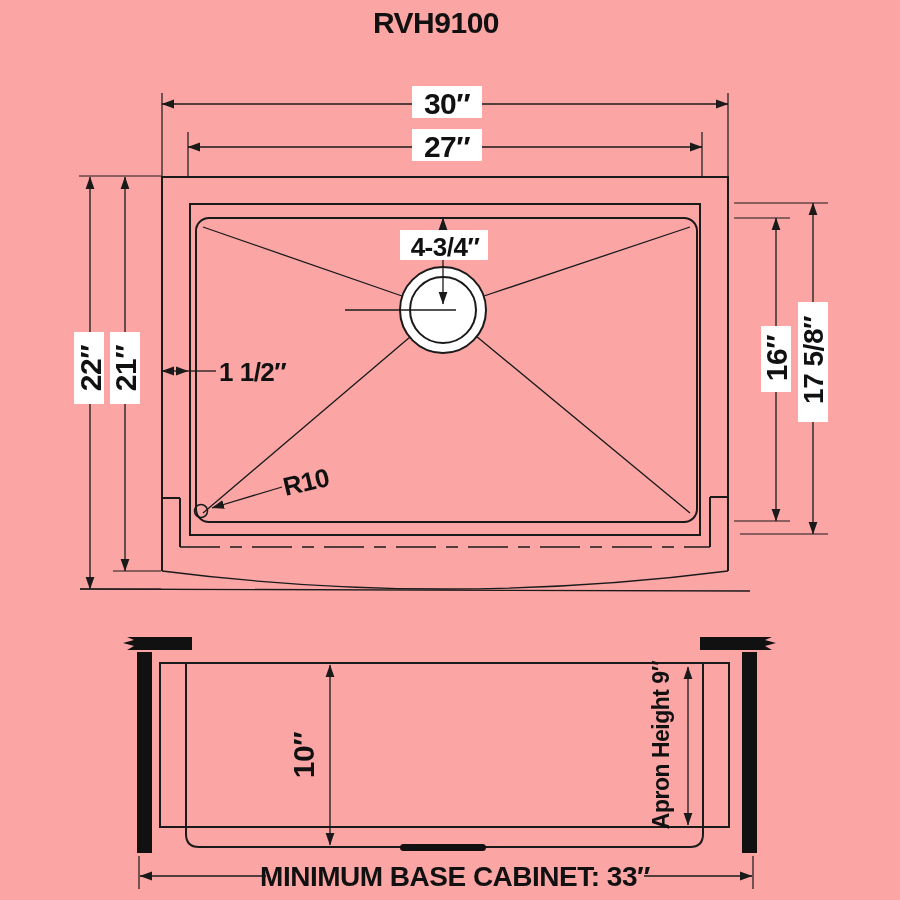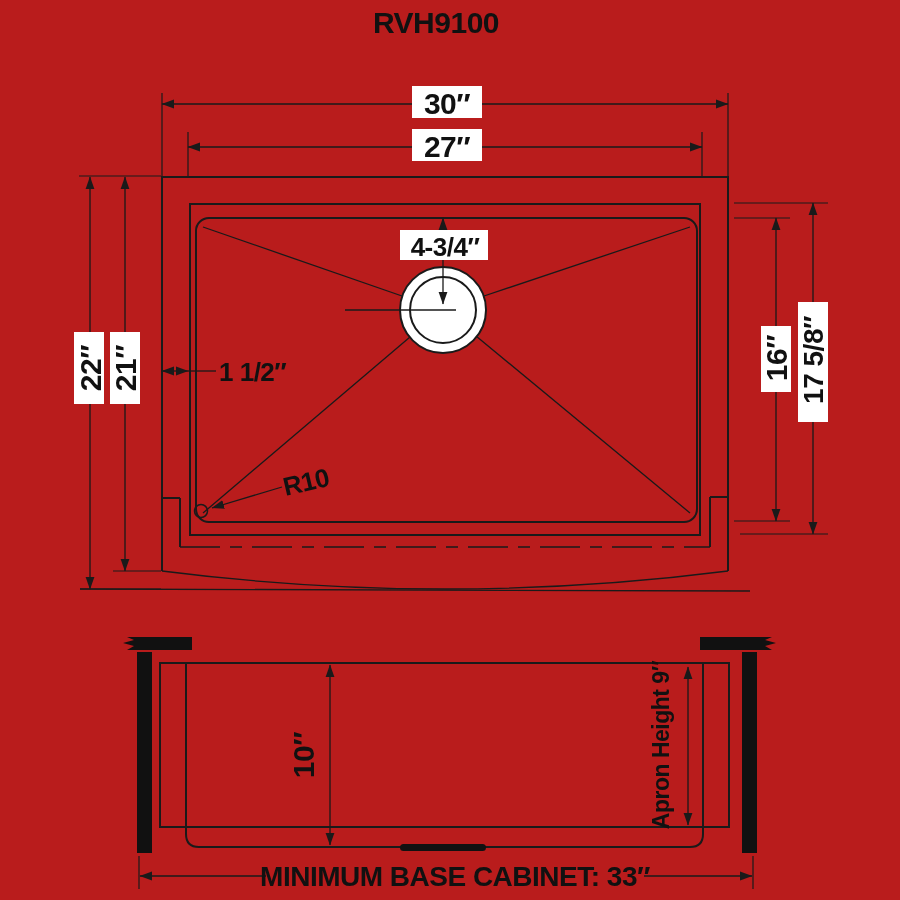--- a/index.html
+++ b/index.html
@@ -1,16 +1,16 @@
 <!DOCTYPE html>
 <html><head>
 <meta charset="utf-8">
 <style>
   html,body{margin:0;padding:0;background:#ffffff;}
-  .sheet{position:relative;width:900px;height:900px;background:#b91c1c;overflow:hidden;
+  .sheet{position:relative;width:900px;height:900px;background:#fca5a5;overflow:hidden;
          font-family:"Liberation Sans",sans-serif;}
   svg{position:absolute;left:0;top:0;}
   .obj{fill:none;stroke:#1a1a1a;stroke-width:2;}
   .thin{fill:none;stroke:#1a1a1a;stroke-width:1.3;}
   .ext{fill:none;stroke:#1a1a1a;stroke-width:1.2;}
   .cl{fill:none;stroke:#1a1a1a;stroke-width:1.5;stroke-dasharray:40 10 12 10;}
   .solid{fill:#111111;stroke:none;}
   .mask{fill:#ffffff;stroke:none;}
   text{fill:#111111;font-family:"Liberation Sans",sans-serif;font-weight:bold;letter-spacing:-0.5px;}
   .t30{font-size:30px;}

